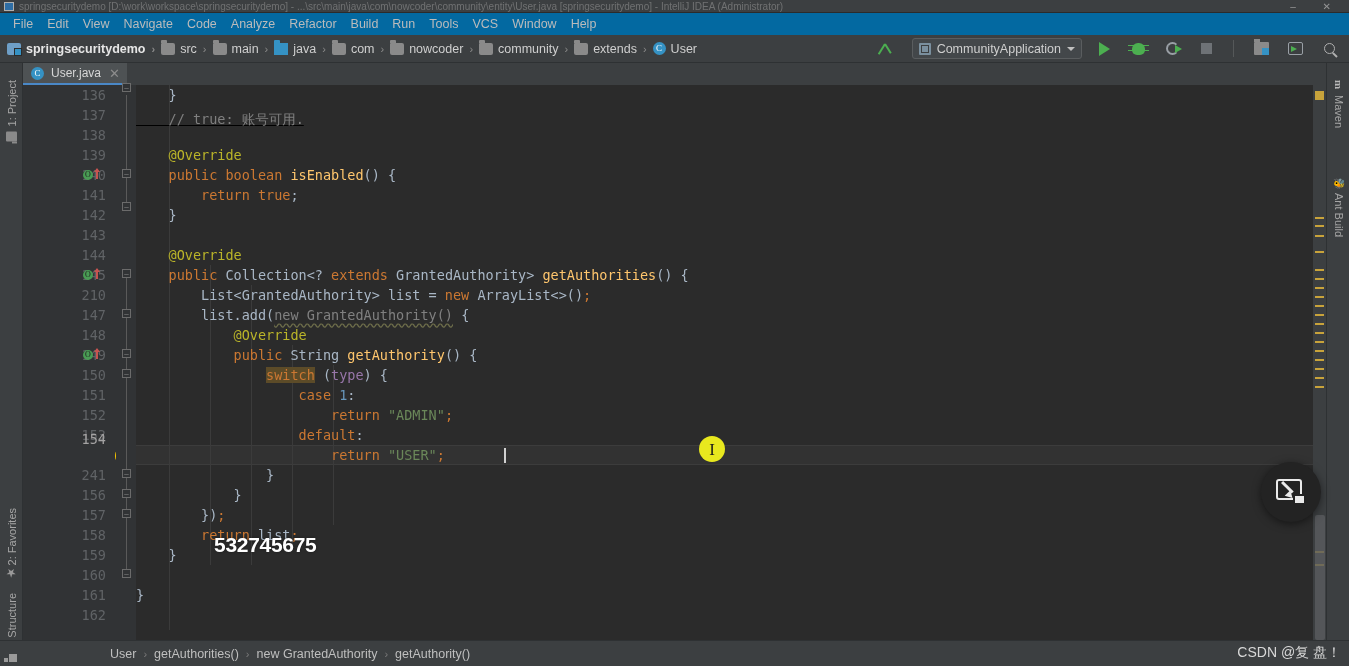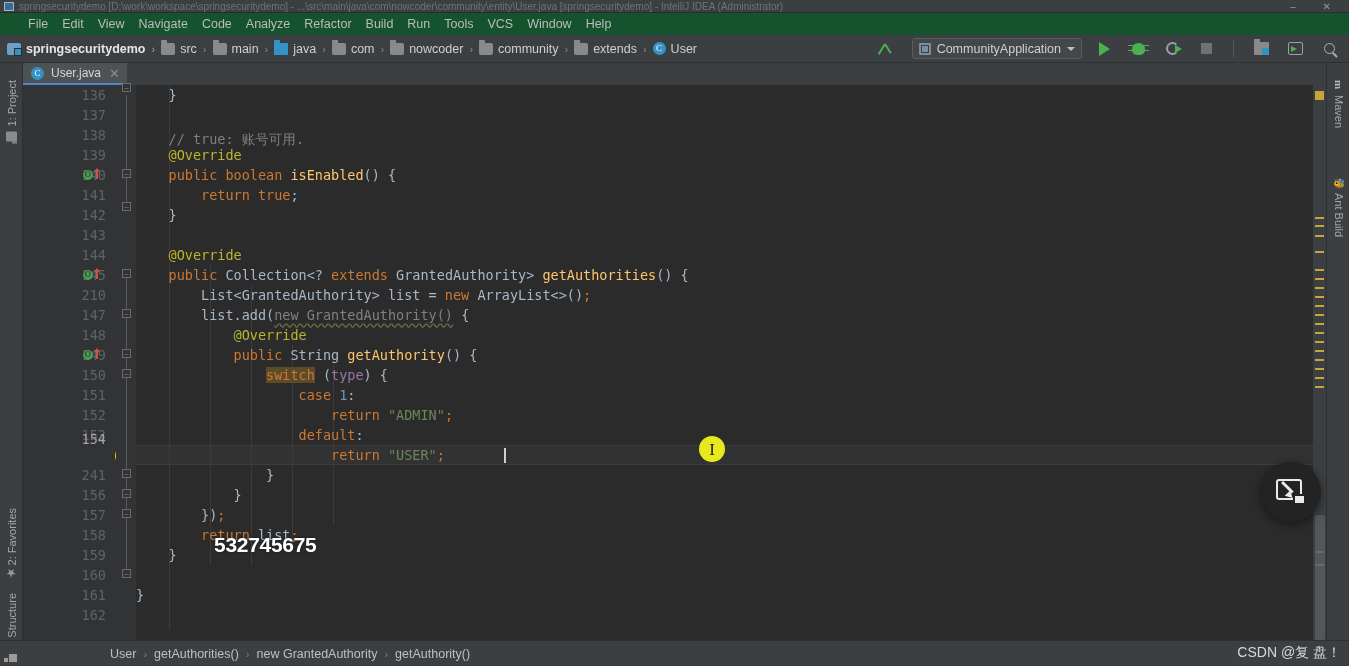--- a/index.html
+++ b/index.html
@@ -25,21 +25,21 @@
   }
   .titlebar .tb-text { opacity: .55; }
   .titlebar .winbtns {
     position: absolute; right: 6px; top: 0; font-size: 10px; color: #b8b8b8; opacity:.7;
     letter-spacing: 12px;
   }
 
   
   .menubar {
     position: absolute; top: 13px; left: 0; width: 1349px; height: 22px;
-    background: #14532d; display: flex; align-items: center; padding-left: 21px;
+    background: #0369a1; display: flex; align-items: center; padding-left: 6px;
   }
   .menubar .mi {
     color: #bbbbbb; font-size: 12.5px; padding: 2px 7px; cursor: default; white-space: nowrap;
   }
 
   
   .navbar {
     position: absolute; top: 35px; left: 0; width: 1349px; height: 28px;
     background: #3c3f41; display: flex; align-items: center; padding-left: 7px;
     border-bottom: 1px solid #2e3133;
@@ -464,21 +464,21 @@
       <div class="indent-guide" style="left:74px; top:180px; height:300px;"></div>
       <div class="indent-guide" style="left:115px;top:200px; height:280px;"></div>
       <div class="indent-guide" style="left:156px;top:260px; height:200px;"></div>
       <div class="indent-guide" style="left:197px;top:280px; height:160px;"></div>
       <div class="indent-guide" style="left:33px; top:18px;  height:42px;"></div>
 
       <div class="codeline" style="top:0px;"><span class="punc">&nbsp;&nbsp;&nbsp;&nbsp;}</span></div>
 
       <div class="codeline" style="top:20px;"></div>
 
-      <div class="codeline" style="top:44px;"><span class="cmt">&nbsp;&nbsp;&nbsp;&nbsp;// true: 账号可用.</span></div>
+      <div class="codeline" style="top:24px;text-decoration:underline;"><span class="cmt">&nbsp;&nbsp;&nbsp;&nbsp;// true: 账号可用.</span></div>
 
       <div class="codeline" style="top:60px;"><span class="anno">&nbsp;&nbsp;&nbsp;&nbsp;@Override</span></div>
 
       <div class="codeline" style="top:80px;"><span class="kw">&nbsp;&nbsp;&nbsp;&nbsp;public boolean </span><span class="mth">isEnabled</span><span class="punc">() {</span></div>
 
       <div class="codeline" style="top:100px;"><span class="kw">&nbsp;&nbsp;&nbsp;&nbsp;&nbsp;&nbsp;&nbsp;&nbsp;return true</span><span class="punc">;</span></div>
 
       <div class="codeline" style="top:120px;"><span class="punc">&nbsp;&nbsp;&nbsp;&nbsp;}</span></div>
 
       <div class="codeline" style="top:140px;"></div>

